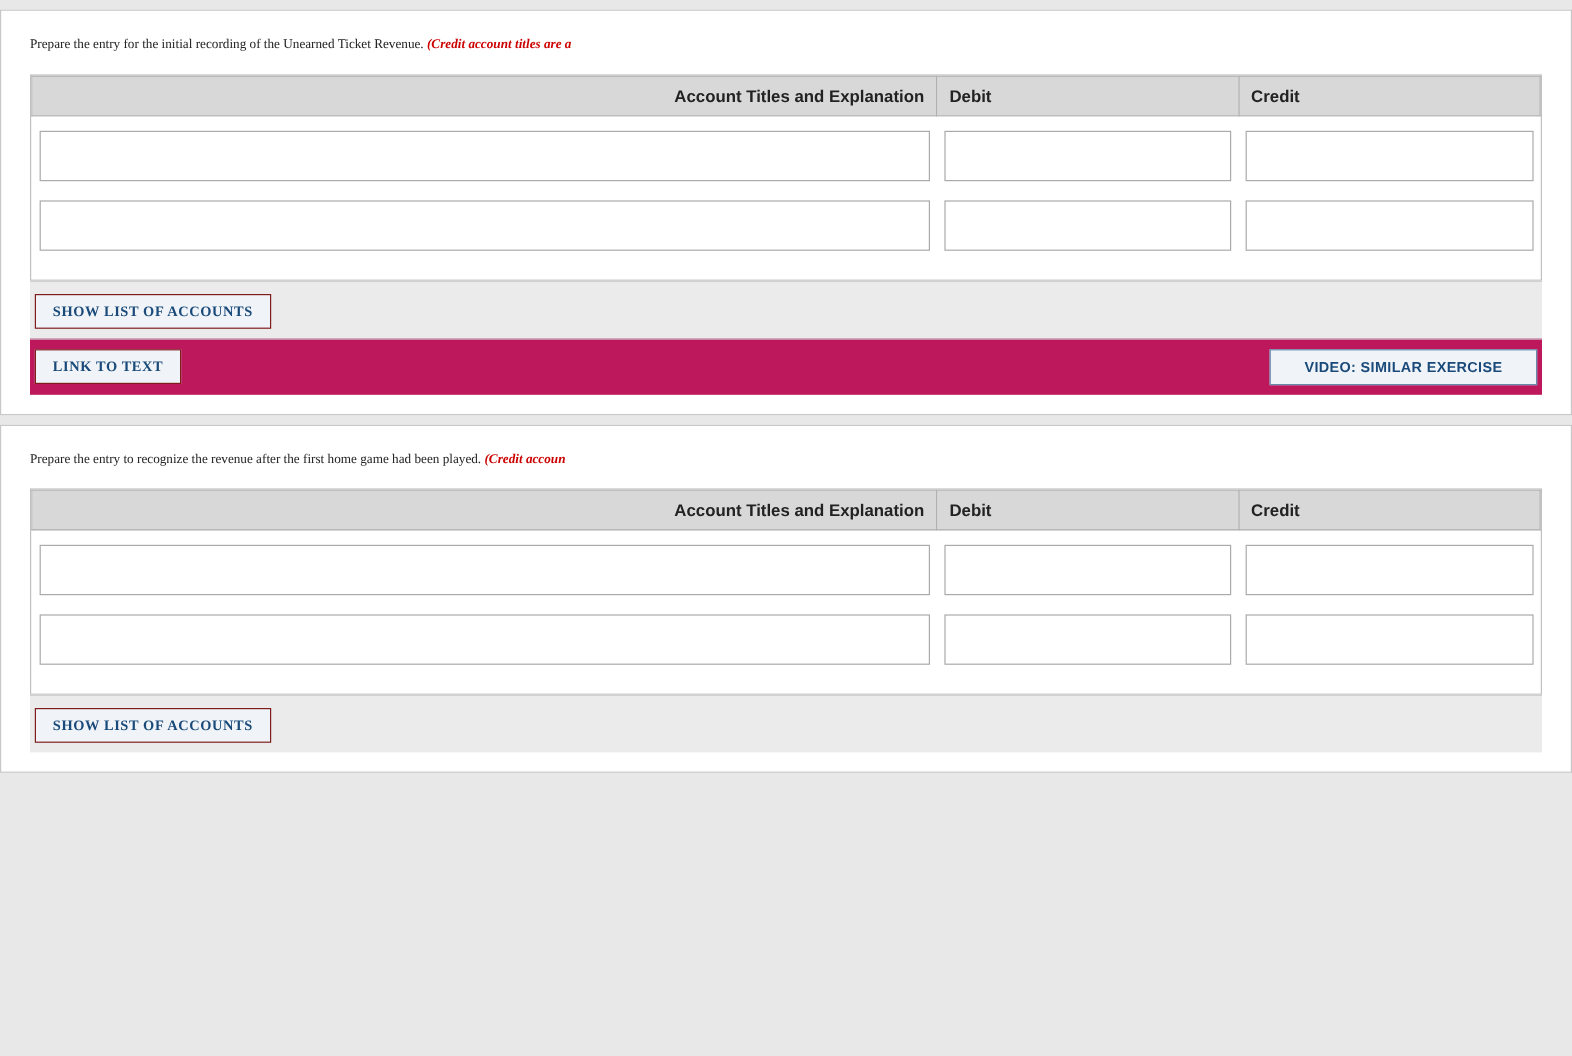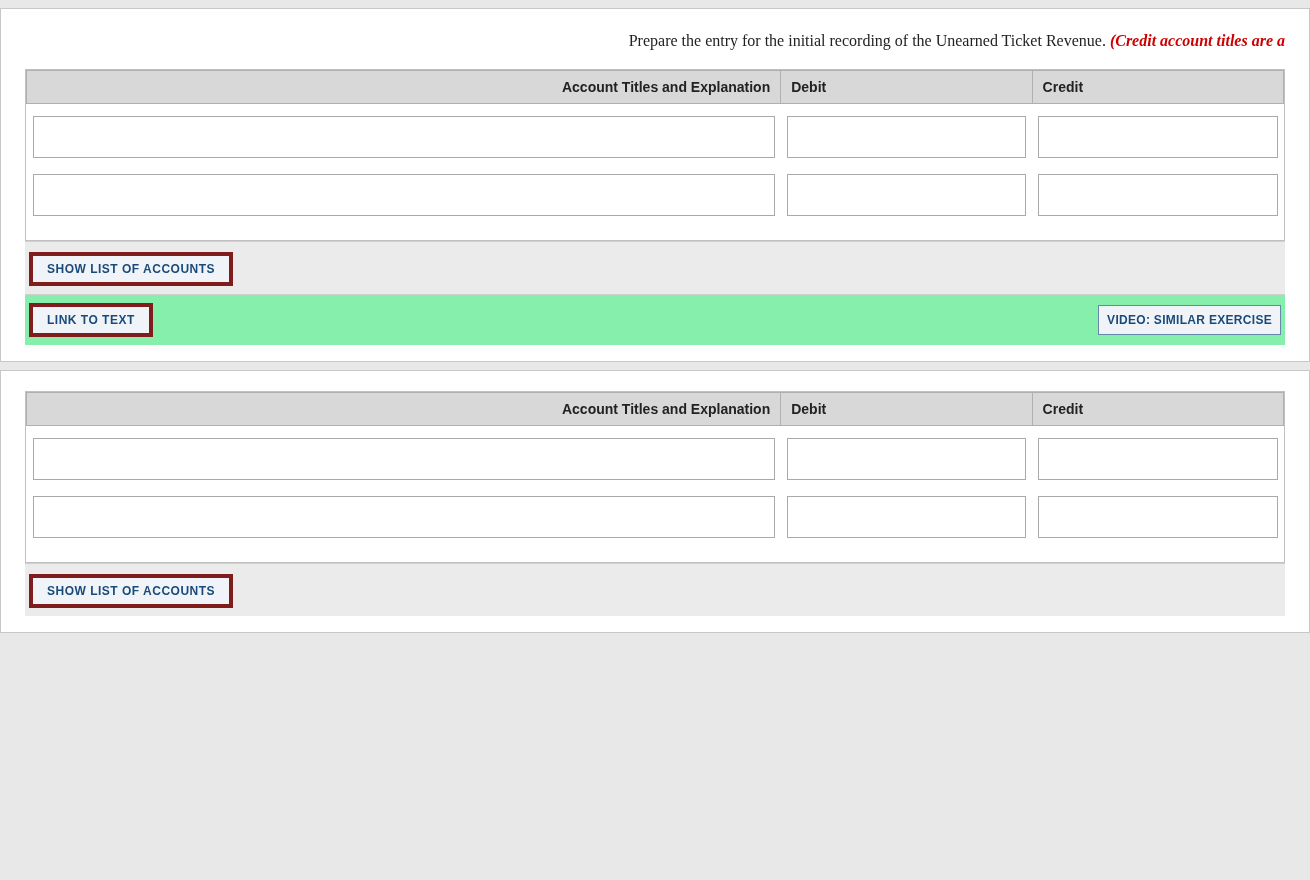--- a/index.html
+++ b/index.html
@@ -22,26 +22,25 @@
     }
 
     .section-card {
       background: #fff;
       border: 1px solid #c8c8c8;
       margin: 8px 0;
       padding: 20px 24px 16px 24px;
     }
 
     .instruction-text {
-      font-size: 16px;
+      font-size: 11px;
       color: #222;
       margin-bottom: 16px;
       line-height: 1.5;
       font-family: Georgia, serif;
-      text-align: right;
     }
 
     .credit-note {
       color: #cc0000;
       font-style: italic;
       font-weight: bold;
     }
 
     .journal-table {
       width: 100%;
@@ -95,49 +94,49 @@
       outline: none;
     }
 
     .table-row-spacer {
       height: 6px;
     }
 
     .btn {
       display: inline-block;
       padding: 6px 14px;
-      border: 4px solid #7f1d1d;
+      border: 1px solid #7f1d1d;
       background: #f0f4f8;
       color: #1a4a7a;
       font-size: 12px;
       font-weight: bold;
-      font-family: Liberation Sans, sans-serif;
+      font-family: Liberation Serif, serif;
       letter-spacing: 0.5px;
       cursor: pointer;
       text-transform: uppercase;
     }
 
     .btn-video {
       border: 1px solid #6688aa;
       background: #f0f4f8;
       color: #1a4a7a;
       font-size: 12px;
       font-weight: bold;
       font-family: Arial, sans-serif;
       letter-spacing: 0.3px;
-      padding: 7px 8px;
+      padding: 7px 28px;
       cursor: pointer;
     }
 
     .bottom-buttons-row {
       display: flex;
       align-items: center;
       justify-content: space-between;
       padding: 8px 4px;
-      background: #86efac;
+      background: #be185d;
       border-top: 1px solid #d0d0d0;
     }
 
     .show-accounts-row {
       padding: 10px 4px 8px 4px;
       background: #ebebeb;
       border-top: 1px solid #d0d0d0;
     }
 
     .table-outer {
@@ -205,20 +204,24 @@
       <button class="btn">SHOW LIST OF ACCOUNTS</button>
     </div>
 
     <div class="bottom-buttons-row">
       <button class="btn">LINK TO TEXT</button>
       <button class="btn-video btn">VIDEO: SIMILAR EXERCISE</button>
     </div>
   </div>
 
   <div class="section-card">
+    <p class="instruction-text">
+      <span>Prepare the entry to recognize the revenue after the first home game had been played.</span>
+      <span class="credit-note">(Credit accoun</span>
+    </p>
 
     <div class="table-outer">
       <table class="journal-table">
         <thead>
           <tr>
             <th>Account Titles and Explanation</th>
             <th class="debit-col">Debit</th>
             <th class="credit-col">Credit</th>
           </tr>
         </thead>

